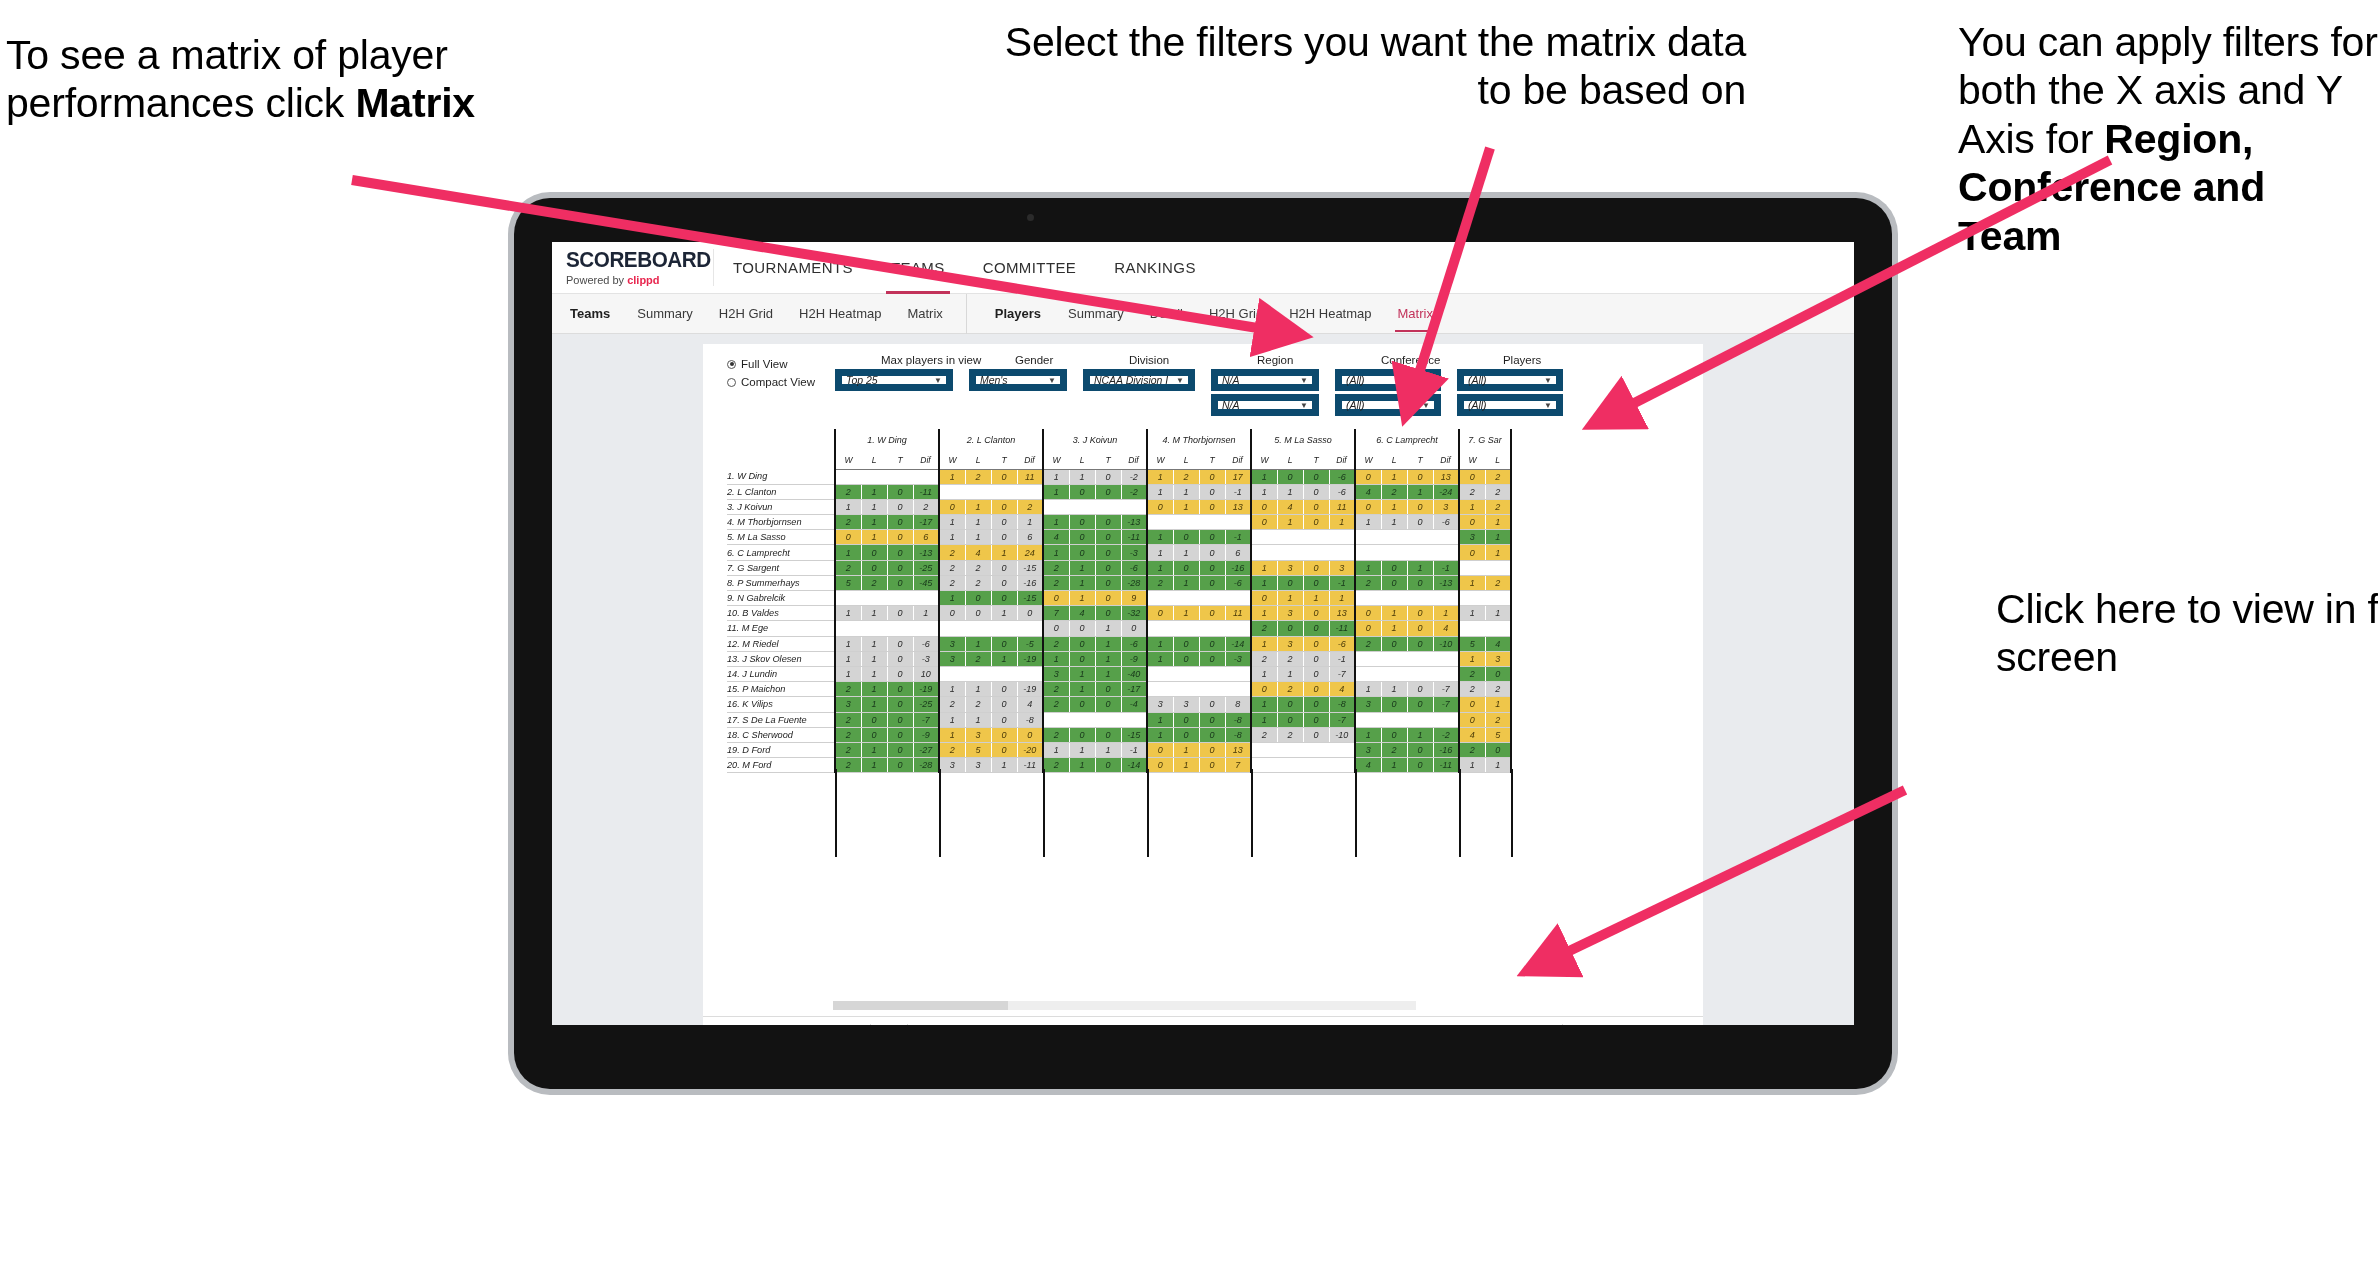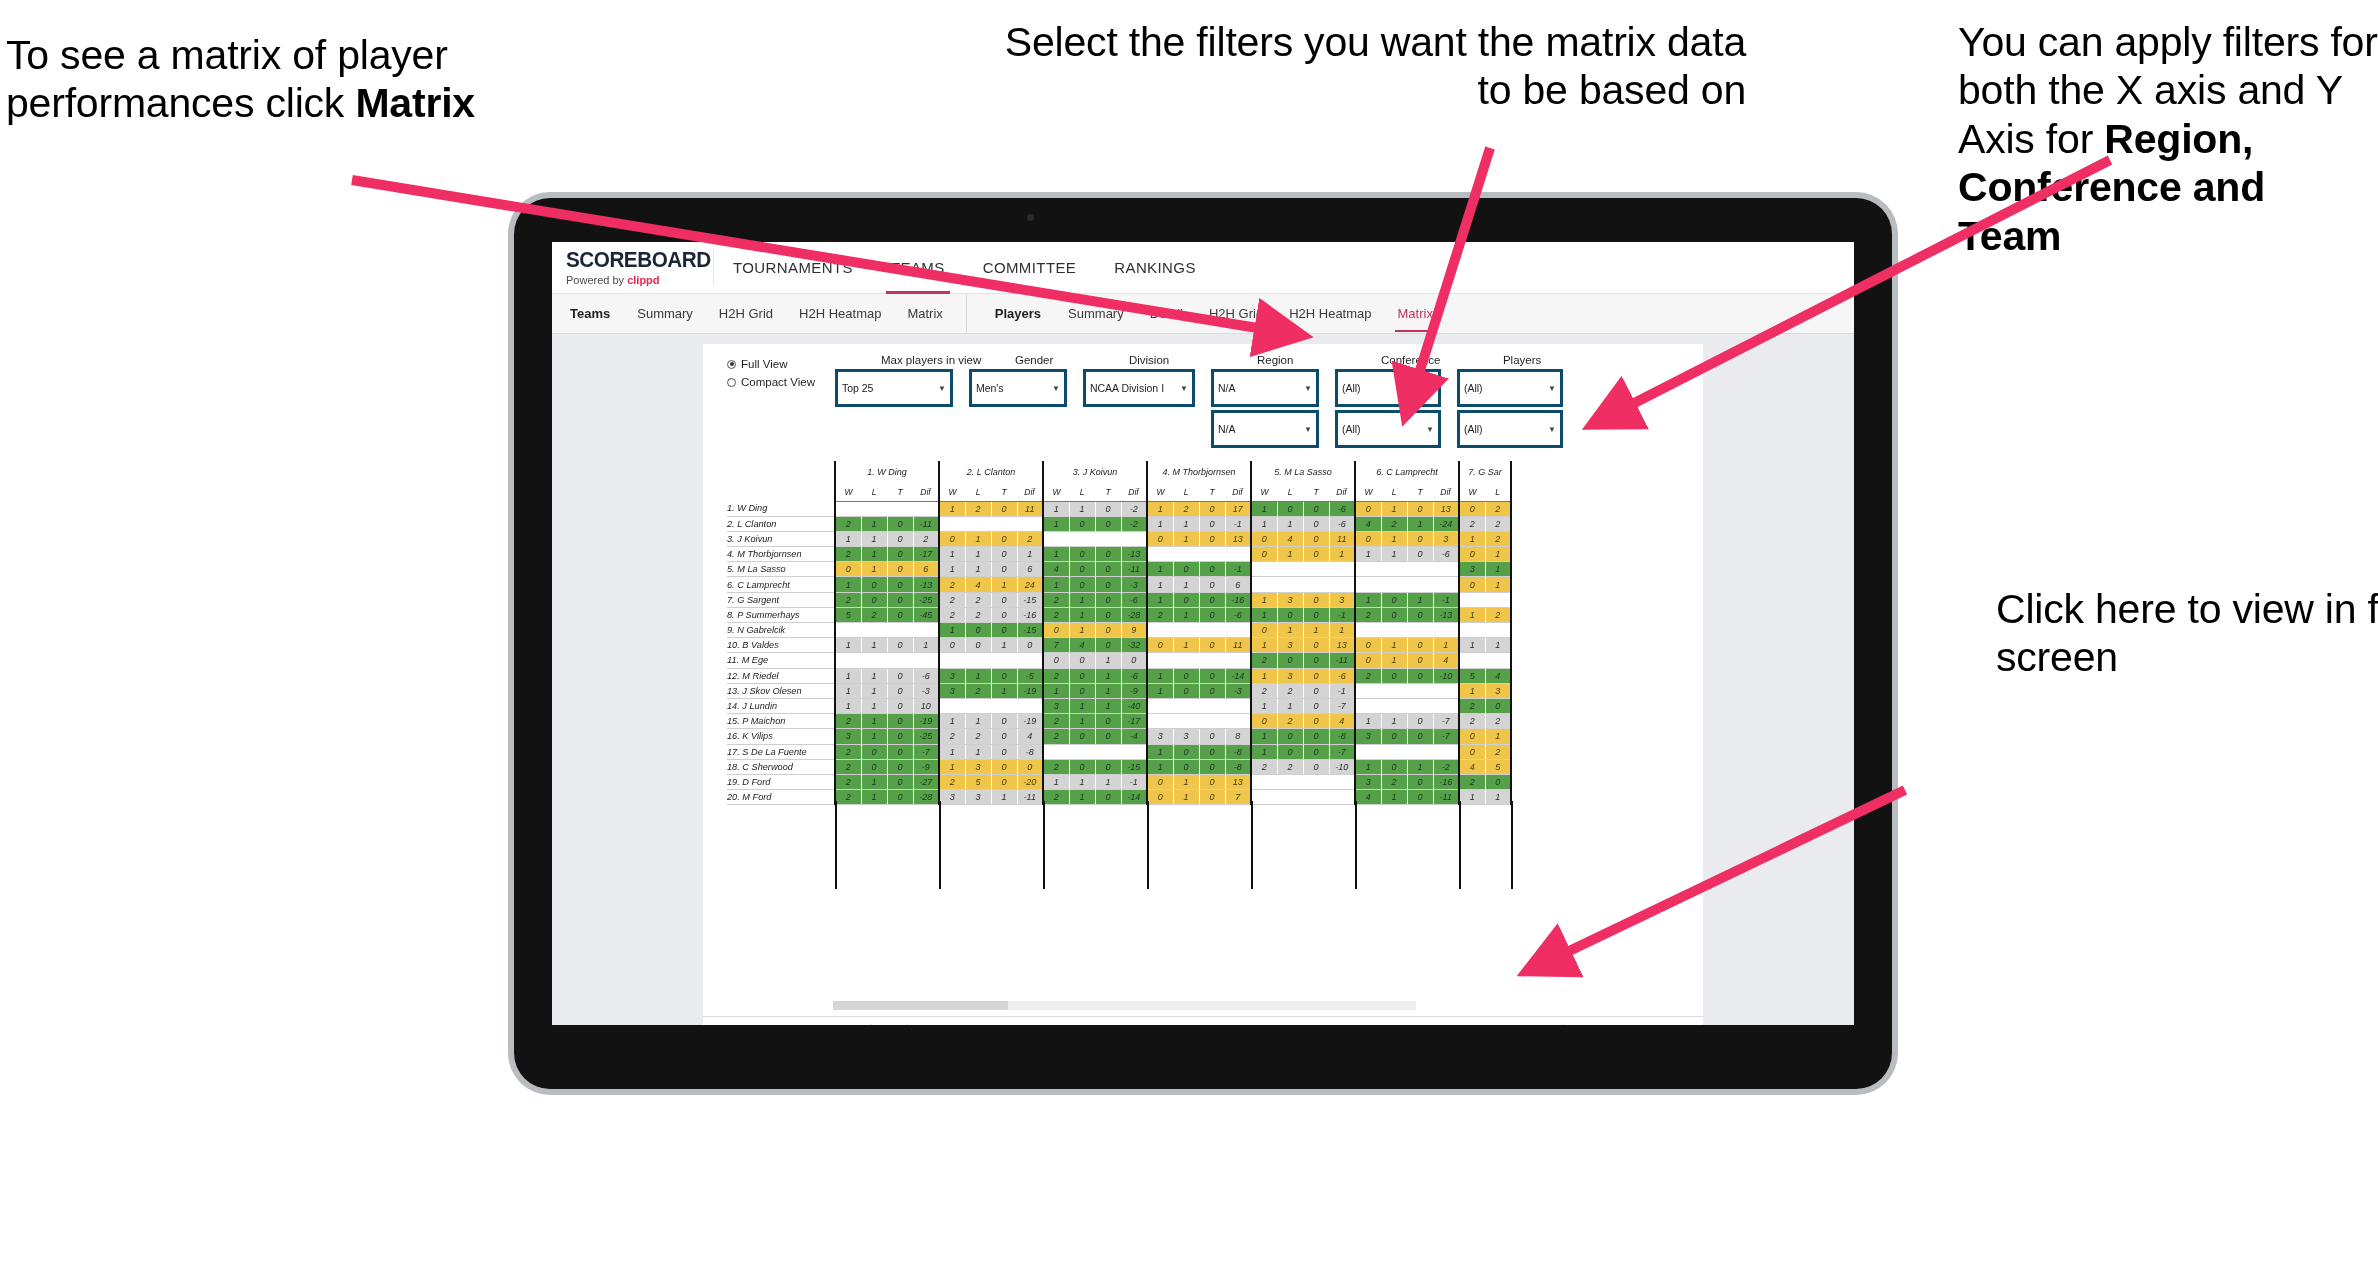--- a/index.html
+++ b/index.html
@@ -98,22 +98,22 @@
   #sheet {
     background:#fff; margin:0 auto; width: 1000px; height: 700px;
     position:relative; overflow:hidden;
   }
 
   
   #filters { display:flex; padding:10px 14px 6px 24px; gap:0; }
   .fcol { margin-right: 16px; }
   .fcol .flabel { font-size:11.5px; color:#1f1f1f; margin-bottom:3px; white-space:nowrap;margin-left:46px; }
   .fsel {
-    height:17px; border:3px solid #0c4a6e; background:#fff; font-size:10.5px; color:#222;
-    display:flex; align-items:center; padding:16px 4px; position:relative; margin-bottom:3px;
+    height:17px; border:7px solid #0c4a6e; background:#fff; font-size:10.5px; color:#222;
+    display:flex; align-items:center; padding:4px 4px; position:relative; margin-bottom:3px;font-style:italic;
   }
   .fsel .caret { position:absolute; right:4px; font-size:8px; color:#444; }
   .radio-col { margin-right:20px; padding-top:1px; }
   .radio-row { display:flex; align-items:center; font-size:11.5px; color:#1f1f1f; height:18px; }
   .rdot {
     width:9px; height:9px; border-radius:50%; border:1px solid #555; margin-right:5px;
     display:inline-block; position:relative; background:#fff; flex:none;
   }
   .rdot.on::after{ content:""; position:absolute; inset:1.5px; border-radius:50%; background:#333; }
 

